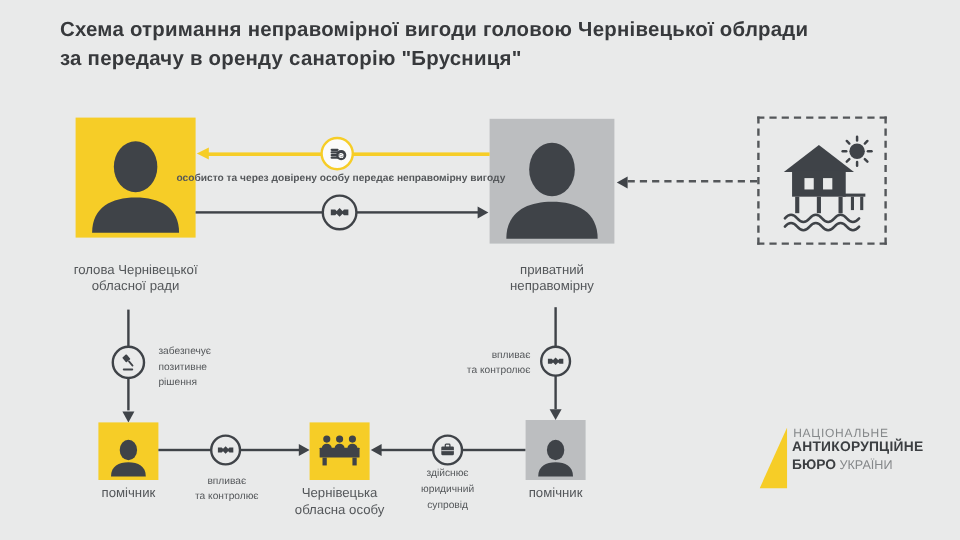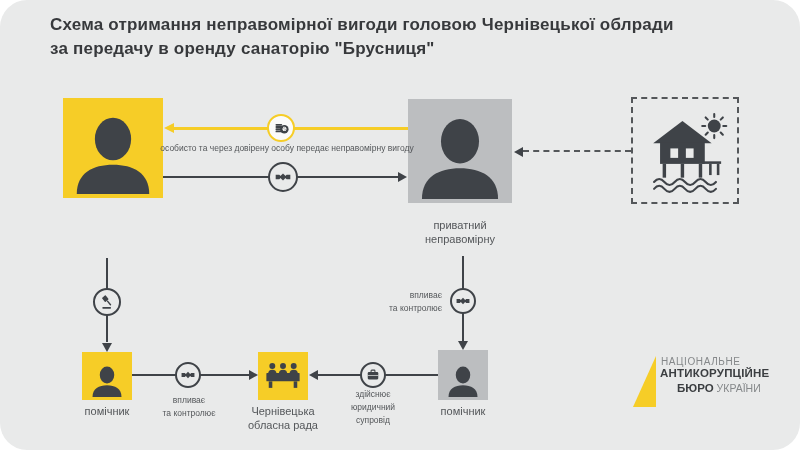--- a/index.html
+++ b/index.html
@@ -1,17 +1,17 @@
 <!DOCTYPE html>
 <html><head>
 <meta charset="utf-8">
 <style>
   html,body{margin:0;padding:0;}
   .stage{position:relative;width:800px;height:450px;background:#e9eaea;overflow:hidden;
-         font-family:"Liberation Sans","DejaVu Sans",sans-serif;color:#54575a;border-radius:27px;}
+         font-family:"Liberation Sans","DejaVu Sans",sans-serif;color:#54575a;}
   .title{position:absolute;left:50px;top:13px;font-size:17px;line-height:24px;font-weight:bold;
          color:#37393c;white-space:pre-line;letter-spacing:.2px;}
   .box{position:absolute;display:flex;align-items:flex-end;justify-content:center;overflow:hidden;}
   .yellow{background:#f6cd27;}
   .grey{background:#bcbec0;}
   .dashed-box{position:absolute;border:2px dashed #54575a;display:flex;align-items:center;justify-content:center;box-sizing:border-box;}
   .lbl{position:absolute;font-size:11px;line-height:14px;text-align:center;white-space:pre-line;color:#54575a;}
   .edge-lbl{position:absolute;font-size:8.5px;line-height:13px;white-space:pre-line;color:#54575a;}
   .center{text-align:center;}
   .rightal{text-align:right;}
@@ -22,41 +22,43 @@
   .circ{position:absolute;border-radius:50%;background:#e9eaea;border:2.5px solid #3f4348;
         display:flex;align-items:center;justify-content:center;box-sizing:border-box;}
   .ycirc{border-color:#f6cd27;background:#fbfbfa;}
   .arr{position:absolute;width:0;height:0;}
   .arr-right{border-top:5px solid transparent;border-bottom:5px solid transparent;border-left:9px solid #3f4348;}
   .arr-left{border-top:5px solid transparent;border-bottom:5px solid transparent;border-right:9px solid #3f4348;}
   .arr-left-y{border-top:5px solid transparent;border-bottom:5px solid transparent;border-right:10px solid #f6cd27;}
   .arr-down{border-left:5px solid transparent;border-right:5px solid transparent;border-top:9px solid #3f4348;}
   .logo-line1{position:absolute;left:661px;top:356px;font-size:10px;letter-spacing:.6px;color:#85888a;}
   .logo-line2{position:absolute;left:660px;top:367px;font-size:11.5px;font-weight:bold;color:#3b3e41;letter-spacing:.2px;}
-  .logo-line3{position:absolute;left:660px;top:382px;font-size:11.5px;margin-left:17px;}
+  .logo-line3{position:absolute;left:660px;top:382px;font-size:11.5px;}
   .logo-bold{font-weight:bold;color:#3b3e41;}
   .logo-rest{font-weight:normal;color:#85888a;font-size:10.5px;margin-left:3px;}
   svg{display:block;}
 </style>
 </head>
 <body>
 
 <div class="stage">
 
   <div class="title">Схема отримання неправомірної вигоди головою Чернівецької облради
 за передачу в оренду санаторію "Брусниця"</div>
 
   <div class="box yellow" style="left:63px;top:98px;width:100px;height:100px;">
     <svg width="80" height="88" viewBox="0 0 64 64">
       <g fill="#3f4348">
           <ellipse cx="32" cy="20" rx="14.5" ry="17"></ellipse>
           <path d="M3,64 C3,47 16,40.5 32,40.5 C48,40.5 61,47 61,64 Z"></path>
         </g>
     </svg>
   </div>
+  <div class="lbl" style="left:33px;top:218px;width:160px;">голова Чернівецької
+обласної ради</div>
 
   <div class="box grey" style="left:408px;top:99px;width:104px;height:104px;">
     <svg width="84" height="92" viewBox="0 0 64 64">
       <g fill="#3f4348">
           <ellipse cx="32" cy="20" rx="14.5" ry="17"></ellipse>
           <path d="M3,64 C3,47 16,40.5 32,40.5 C48,40.5 61,47 61,64 Z"></path>
         </g>
     </svg>
   </div>
   <div class="lbl" style="left:380px;top:218px;width:160px;">приватний
@@ -99,21 +101,21 @@
       <g fill="#3f4348">
         <rect x="3.5" y="5.5" width="9.5" height="2.6" rx="1.3"></rect>
         <rect x="3.5" y="8.6" width="9.5" height="2.6" rx="1.3"></rect>
         <rect x="3.5" y="11.7" width="9.5" height="2.6" rx="1.3"></rect>
         <rect x="3.5" y="14.8" width="9.5" height="2.6" rx="1.3"></rect>
         <circle cx="16" cy="13" r="6"></circle>
       </g>
       <text x="16" y="16" font-size="8" font-weight="bold" fill="#fbfbfa" text-anchor="middle" font-family="DejaVu Sans, sans-serif">₴</text>
     </svg>
   </div>
-  <div class="edge-lbl center" style="left:157px;top:142px;width:260px;white-space:nowrap;">особисто та через довірену особу передає неправомірну вигоду</div>
+  <div class="edge-lbl center" style="left:147px;top:142px;width:260px;white-space:nowrap;font-weight:bold;">особисто та через довірену особу передає неправомірну вигоду</div>
 
   <div class="hline" style="left:163px;top:176px;width:236px;"></div>
   <div class="arr arr-right" style="left:398px;top:172px;"></div>
   <div class="circ" style="left:268px;top:162px;width:30px;height:30px;">
     <svg width="16" height="16" viewBox="0 0 24 24">
       <g fill="#3f4348">
         <polygon points="1,8.5 6.5,8.5 10,12 6.5,15.5 1,15.5"></polygon>
         <polygon points="23,8.5 17.5,8.5 14,12 17.5,15.5 23,15.5"></polygon>
         <rect x="8.2" y="8.2" width="7.6" height="7.6" transform="rotate(45 12 12)"></rect>
       </g>
@@ -129,20 +131,23 @@
     <svg width="16" height="16" viewBox="0 0 24 24">
       <g fill="#3f4348">
         <g transform="rotate(-40 12 10)">
           <rect x="8.5" y="2" width="7" height="8" rx="1"></rect>
           <rect x="11" y="10" width="2.2" height="9" rx="1"></rect>
         </g>
         <rect x="5" y="19.5" width="13" height="2.5" rx="1"></rect>
       </g>
     </svg>
   </div>
+  <div class="edge-lbl" style="left:132px;top:286px;">забезпечує
+позитивне
+рішення</div>
 
   <div class="box yellow" style="left:82px;top:352px;width:50px;height:48px;">
     <svg width="32" height="38" viewBox="0 0 64 64">
       <g fill="#3f4348">
           <ellipse cx="32" cy="20" rx="14.5" ry="17"></ellipse>
           <path d="M3,64 C3,47 16,40.5 32,40.5 C48,40.5 61,47 61,64 Z"></path>
         </g>
     </svg>
   </div>
   <div class="lbl" style="left:57px;top:404px;width:100px;">помічник</div>
@@ -170,21 +175,21 @@
           <path d="M25,19 a7,6.5 0 0 1 14,0 z"></path>
         <circle cx="50" cy="6" r="5"></circle>
           <path d="M43,19 a7,6.5 0 0 1 14,0 z"></path>
         <rect x="4" y="18" width="56" height="14" rx="1"></rect>
         <rect x="8" y="32" width="6" height="11"></rect>
         <rect x="50" y="32" width="6" height="11"></rect>
       </g>
     </svg>
   </div>
   <div class="lbl" style="left:233px;top:404px;width:100px;">Чернівецька
-обласна рада</div>
+обласна особу</div>
 
   <div class="hline" style="left:316px;top:374px;width:122px;"></div>
   <div class="arr arr-left" style="left:309px;top:370px;"></div>
   <div class="circ" style="left:360px;top:362px;width:26px;height:26px;">
     <svg width="14" height="14" viewBox="0 0 24 24">
       <rect x="8.7" y="3.6" width="6.6" height="5" rx="1.2" fill="none" stroke="#3f4348" stroke-width="1.8"></rect>
       <rect x="3" y="7" width="18" height="12.5" rx="1.8" fill="#3f4348"></rect>
       <rect x="3" y="12.4" width="18" height="1.2" fill="#e9eaea"></rect>
     </svg>
   </div>

